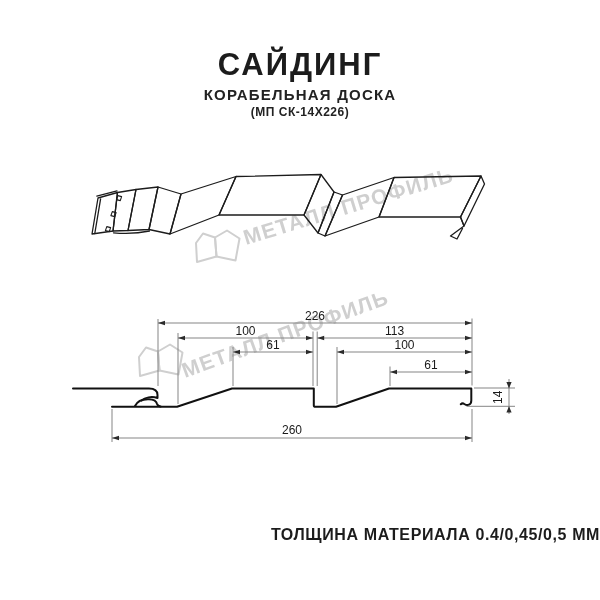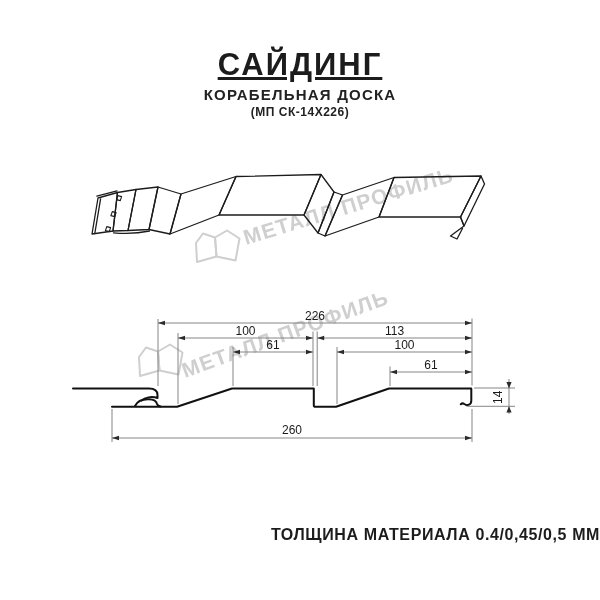--- a/index.html
+++ b/index.html
@@ -4,21 +4,21 @@
 <style>
   html,body{margin:0;padding:0;}
   body{
     width:600px;height:600px;background:#ffffff;position:relative;
     font-family:"Liberation Sans","DejaVu Sans",sans-serif;overflow:hidden;
   }
   .page{position:absolute;inset:0;background:#fff;}
   header{position:absolute;top:0;left:0;width:600px;text-align:center;}
   .title{
     margin:0;position:absolute;top:47px;left:0;width:600px;
-    font-size:31px;font-weight:800;letter-spacing:2px;color:#1c1c1c;text-decoration:underline;
+    font-size:31px;font-weight:800;letter-spacing:2px;color:#1c1c1c;
   }
   .subtitle{
     position:absolute;top:86px;left:0;width:600px;
     font-size:15px;font-weight:600;letter-spacing:1.2px;color:#222;
   }
   .model{
     position:absolute;top:105px;left:0;width:600px;
     font-size:12px;font-weight:700;letter-spacing:.5px;color:#222;
   }
   svg.drawing{position:absolute;top:0;left:0;}

